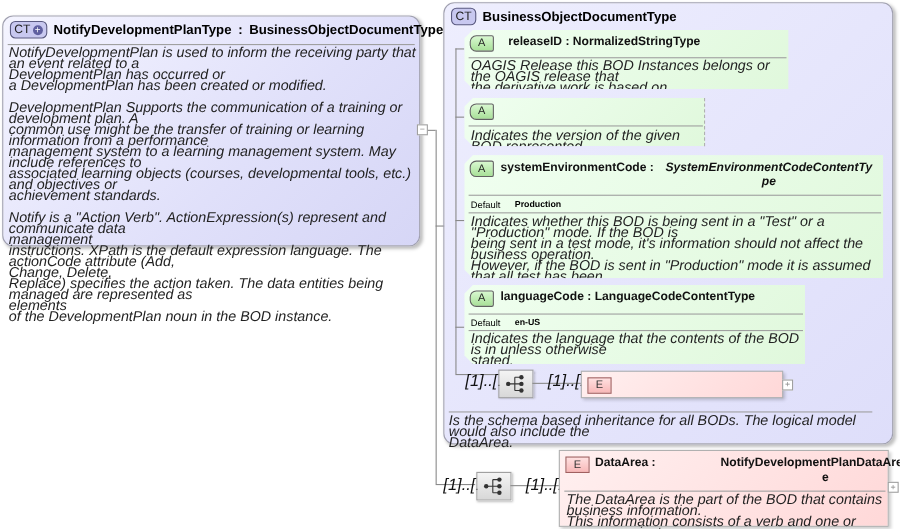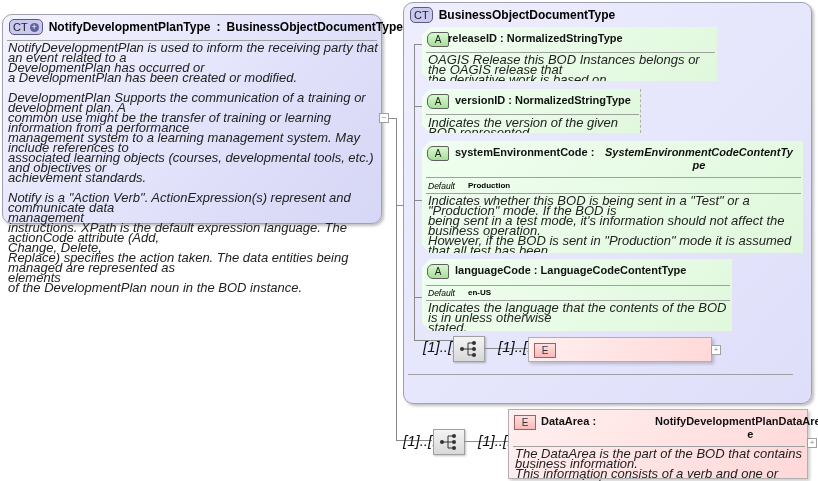--- a/index.html
+++ b/index.html
@@ -20,21 +20,21 @@
   .doc { position:absolute; font-style:italic; font-size:13px; line-height:10px; color:#222; white-space:pre-line; }
 
   
   .attr-box { position:absolute; background:linear-gradient(135deg,#f0fff0 0%,#e0f8dc 100%);
               clip-path:polygon(8px 0,100% 0,100% 100%,8px 100%,0 calc(100% - 8px),0 8px); }
   .attr-border { position:absolute; border:1px solid #b0b0b0; }
   .attr-border.dashed { border:1px dashed #b0b0b0; }
   .attr-title { position:absolute; font-weight:bold; font-size:11px; white-space:nowrap; color:#111; }
   .badge-a { position:absolute; width:20px; height:13px; border:1px solid #606060; border-radius:6px 2px 2px 6px;
              background:linear-gradient(#d8f8d0,#a8e098); font-size:10px; text-align:center; line-height:13px; color:#222; }
-  .default-label { position:absolute; font-style:italic; font-size:8.5px; }
+  .default-label { position:absolute; font-size:8.5px; }
   .default-val { position:absolute; font-weight:bold; font-size:8px; }
 
   
   .el-box { position:absolute; background:linear-gradient(135deg,#fff0f0 0%,#ffd8d8 100%); border:1px solid #b0b0b0;
             box-shadow:2px 2px 3px rgba(0,0,0,0.2); }
   .badge-e { position:absolute; width:20px; height:13px; border:1px solid #a06060; background:linear-gradient(#ffe0e0,#f8b8b8);
              font-size:10px; text-align:center; line-height:13px; color:#333; }
   .el-title { position:absolute; font-weight:bold; font-size:11px; white-space:nowrap; color:#111; }
 
   
@@ -83,44 +83,43 @@
 <div class="line-v" style="left:396px;top:118px;height:322px;"></div>
 <div class="line-h" style="left:396px;top:440px;width:36px;"></div>
 <div class="line-h" style="left:396px;top:205px;width:8px;"></div>
 
 <div class="ct-box" style="left:403px;top:2px;width:407px;height:400px;background:linear-gradient(135deg,#eeeefe 0%,#dedefa 100%);">
   <div class="ct-header">
     <span class="badge-ct">CT</span>
     <span>BusinessObjectDocumentType</span>
   </div>
   <div class="sep" style="left:4px;right:18px;top:371px;"></div>
+  <div class="doc" style="left:4px;top:374px;width:390px;">Is the schema based inheritance for all BODs. The logical model would also include the
+DataArea.</div>
 </div>
 
 <div class="line-v" style="left:414px;top:44px;height:296px;"></div>
 <div class="line-h" style="left:414px;top:44px;width:8px;"></div>
 <div class="line-h" style="left:414px;top:106px;width:8px;"></div>
 <div class="line-h" style="left:414px;top:200px;width:8px;"></div>
 <div class="line-h" style="left:414px;top:297px;width:8px;"></div>
 <div class="line-h" style="left:414px;top:340px;width:40px;"></div>
 
 <div class="attr-box" style="left:422px;top:27px;width:295px;height:54px;">
   <div class="badge-a" style="left:5px;top:5px;">A</div>
-  <div class="attr-title" style="left:26px;top:5px;">
+  <div class="attr-title" style="left:40px;top:5px;">
     <span>releaseID</span> <span>:</span> <span>NormalizedStringType</span>
   </div>
   <div class="sep" style="left:4px;right:2px;top:25px;"></div>
   <div class="doc" style="left:6px;top:28px;width:285px;">OAGIS Release this BOD Instances belongs or the OAGIS release that
 the derivative work is based on.</div>
 </div>
 
 <div class="attr-box" style="left:422px;top:89px;width:219px;height:44px;">
   <div class="badge-a" style="left:5px;top:5px;">A</div>
-  <div class="attr-title" style="left:33px;top:5px;">
-    <span>versionID</span> <span>:</span> <span>NormalizedStringType</span>
-  </div>
   <div class="sep" style="left:4px;right:2px;top:25px;"></div>
   <div class="doc" style="left:6px;top:29px;width:210px;">Indicates the version of the given BOD represented.</div>
 </div>
 <div class="attr-border dashed" style="left:640px;top:89px;width:0;height:44px;border-left:none;border-top:none;border-bottom:none;"></div>
 
 <div class="attr-box" style="left:422px;top:141px;width:381px;height:112px;">
   <div class="badge-a" style="left:5px;top:5px;">A</div>
   <div class="attr-title" style="left:33px;top:5px;">
     <span>systemEnvironmentCode</span> <span>:</span>
   </div>

